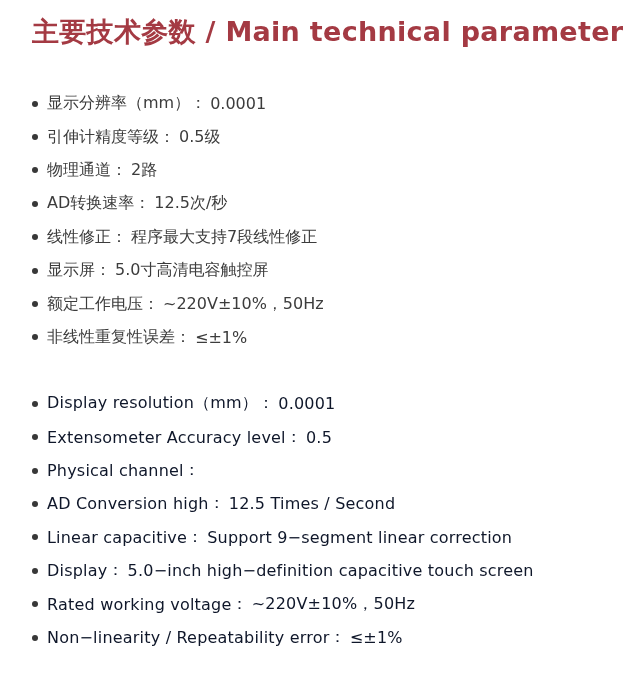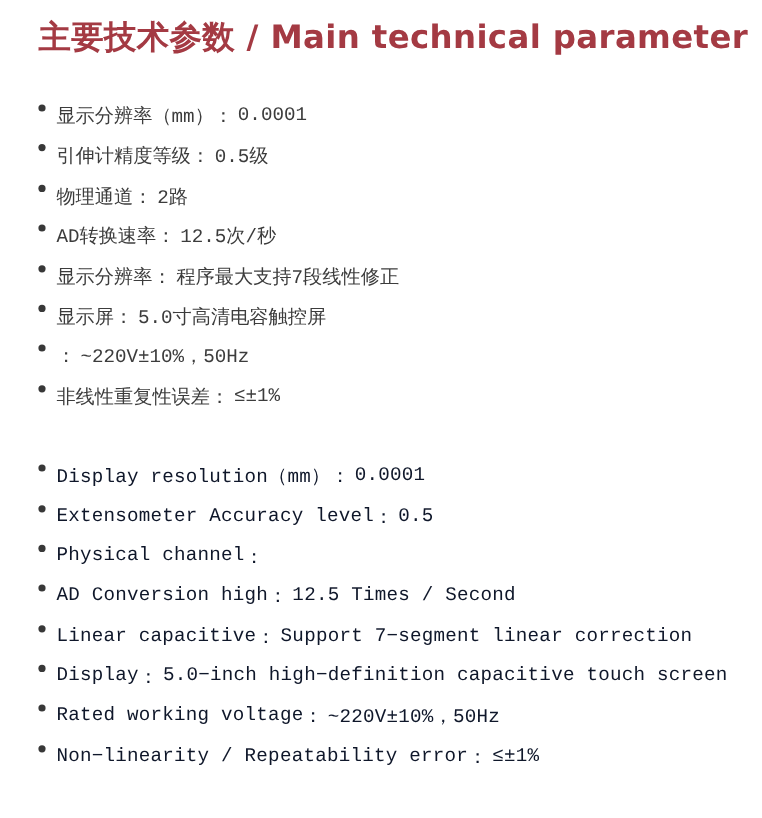--- a/index.html
+++ b/index.html
@@ -30,26 +30,25 @@
   }
   .spec-list {
     list-style: none;
     margin: 0;
     padding: 0 0 0 32px;
   }
   .spec-list.cn { margin-top: 37px; }
   .spec-list.en { margin-top: 33px; }
   .spec-item {
     display: flex;
-    align-items: flex-start;
+    align-items: center;
     height: 33.4px;
     font-size: 16px;
     color: #3C3C3C;
     white-space: nowrap;
-    font-family: Liberation Mono, monospace;
   }
   .spec-list.en .spec-item {
     color: #0f172a;
     letter-spacing: 0.2px;
   }
   .bullet {
     flex: none;
     width: 6px;
     height: 6px;
     border-radius: 50%;
@@ -85,32 +84,33 @@
       <span class="spec-value">2路</span>
     </li>
     <li class="spec-item">
       <span class="bullet"></span>
       <span class="spec-label">AD转换速率</span>
       <span class="spec-colon">：</span>
       <span class="spec-value">12.5次/秒</span>
     </li>
     <li class="spec-item">
       <span class="bullet"></span>
-      <span class="spec-label">显示分辨率</span>
+      <span class="spec-label">线性修正</span>
       <span class="spec-colon">：</span>
       <span class="spec-value">程序最大支持7段线性修正</span>
     </li>
     <li class="spec-item">
       <span class="bullet"></span>
       <span class="spec-label">显示屏</span>
       <span class="spec-colon">：</span>
       <span class="spec-value">5.0寸高清电容触控屏</span>
     </li>
     <li class="spec-item">
       <span class="bullet"></span>
+      <span class="spec-label">额定工作电压</span>
       <span class="spec-colon">：</span>
       <span class="spec-value">~220V±10%，50Hz</span>
     </li>
     <li class="spec-item">
       <span class="bullet"></span>
       <span class="spec-label">非线性重复性误差</span>
       <span class="spec-colon">：</span>
       <span class="spec-value">≤±1%</span>
     </li>
   </ul>
@@ -136,21 +136,21 @@
     <li class="spec-item">
       <span class="bullet"></span>
       <span class="spec-label">AD Conversion high</span>
       <span class="spec-colon">：</span>
       <span class="spec-value">12.5 Times / Second</span>
     </li>
     <li class="spec-item">
       <span class="bullet"></span>
       <span class="spec-label">Linear capacitive</span>
       <span class="spec-colon">：</span>
-      <span class="spec-value">Support 7−segment linear correction</span>
+      <span class="spec-value">Support 9−segment linear correction</span>
     </li>
     <li class="spec-item">
       <span class="bullet"></span>
       <span class="spec-label">Display</span>
       <span class="spec-colon">：</span>
       <span class="spec-value">5.0−inch high−definition capacitive touch screen</span>
     </li>
     <li class="spec-item">
       <span class="bullet"></span>
       <span class="spec-label">Rated working voltage</span>

